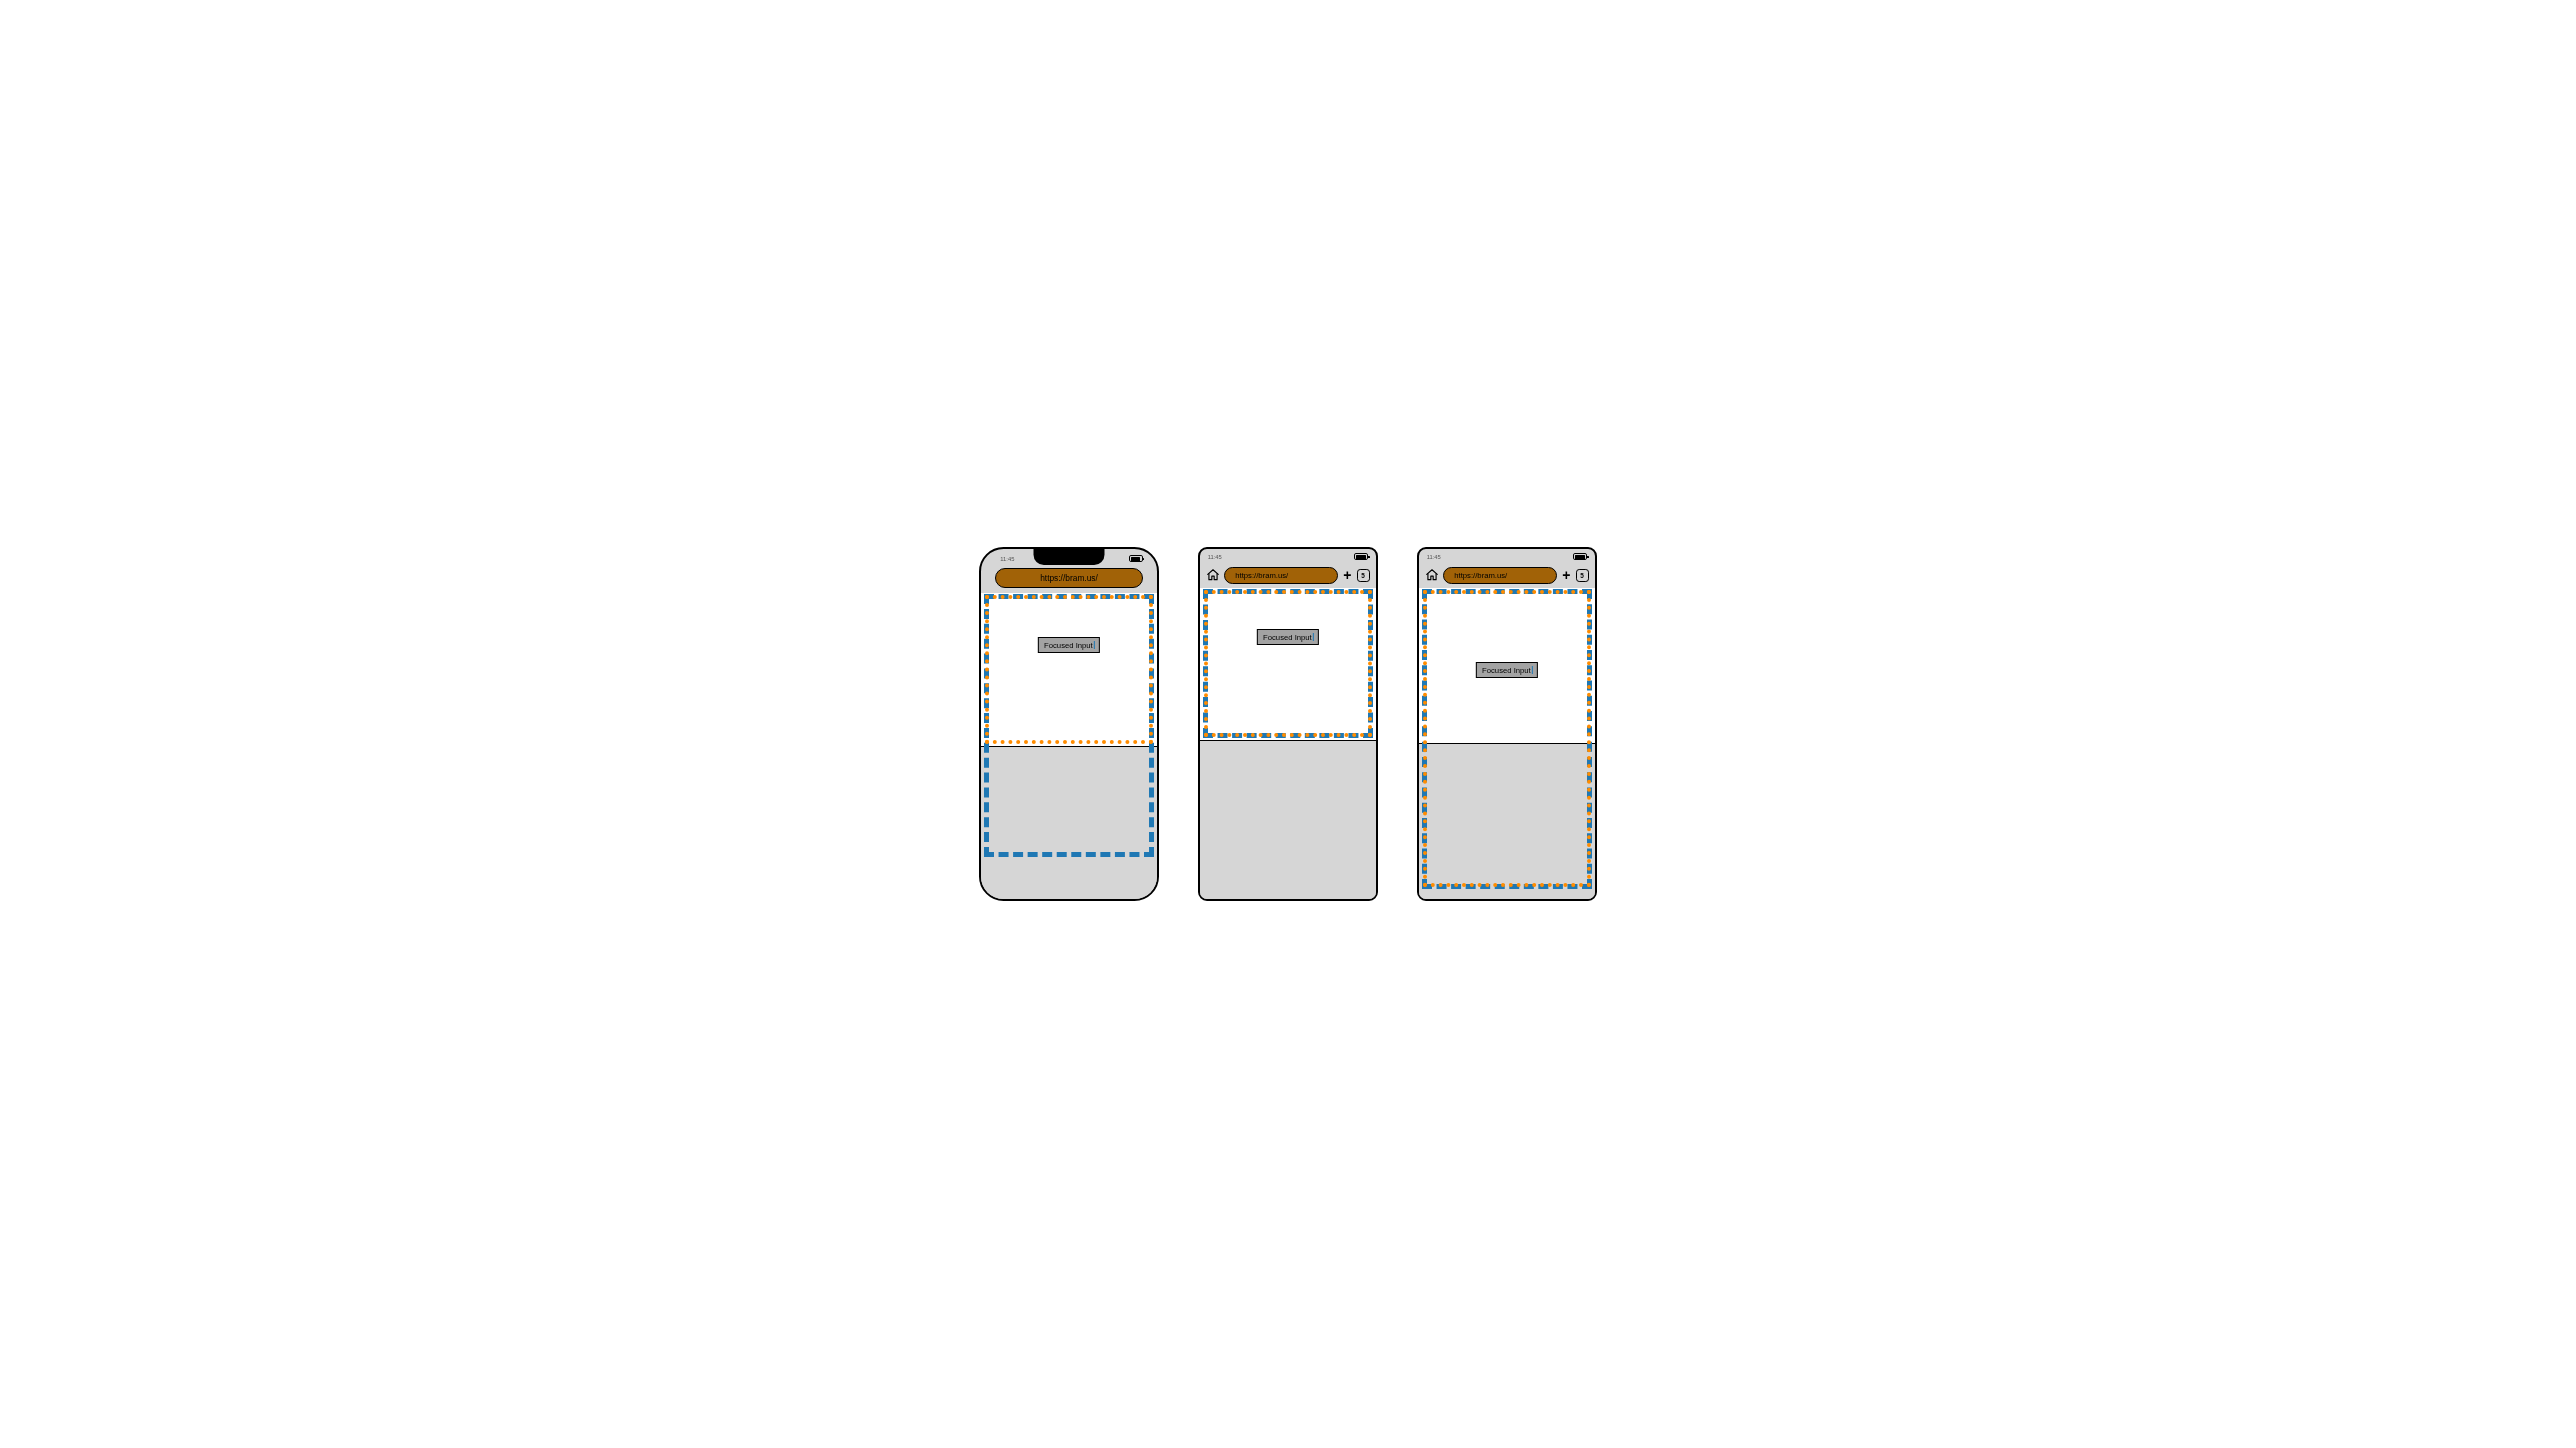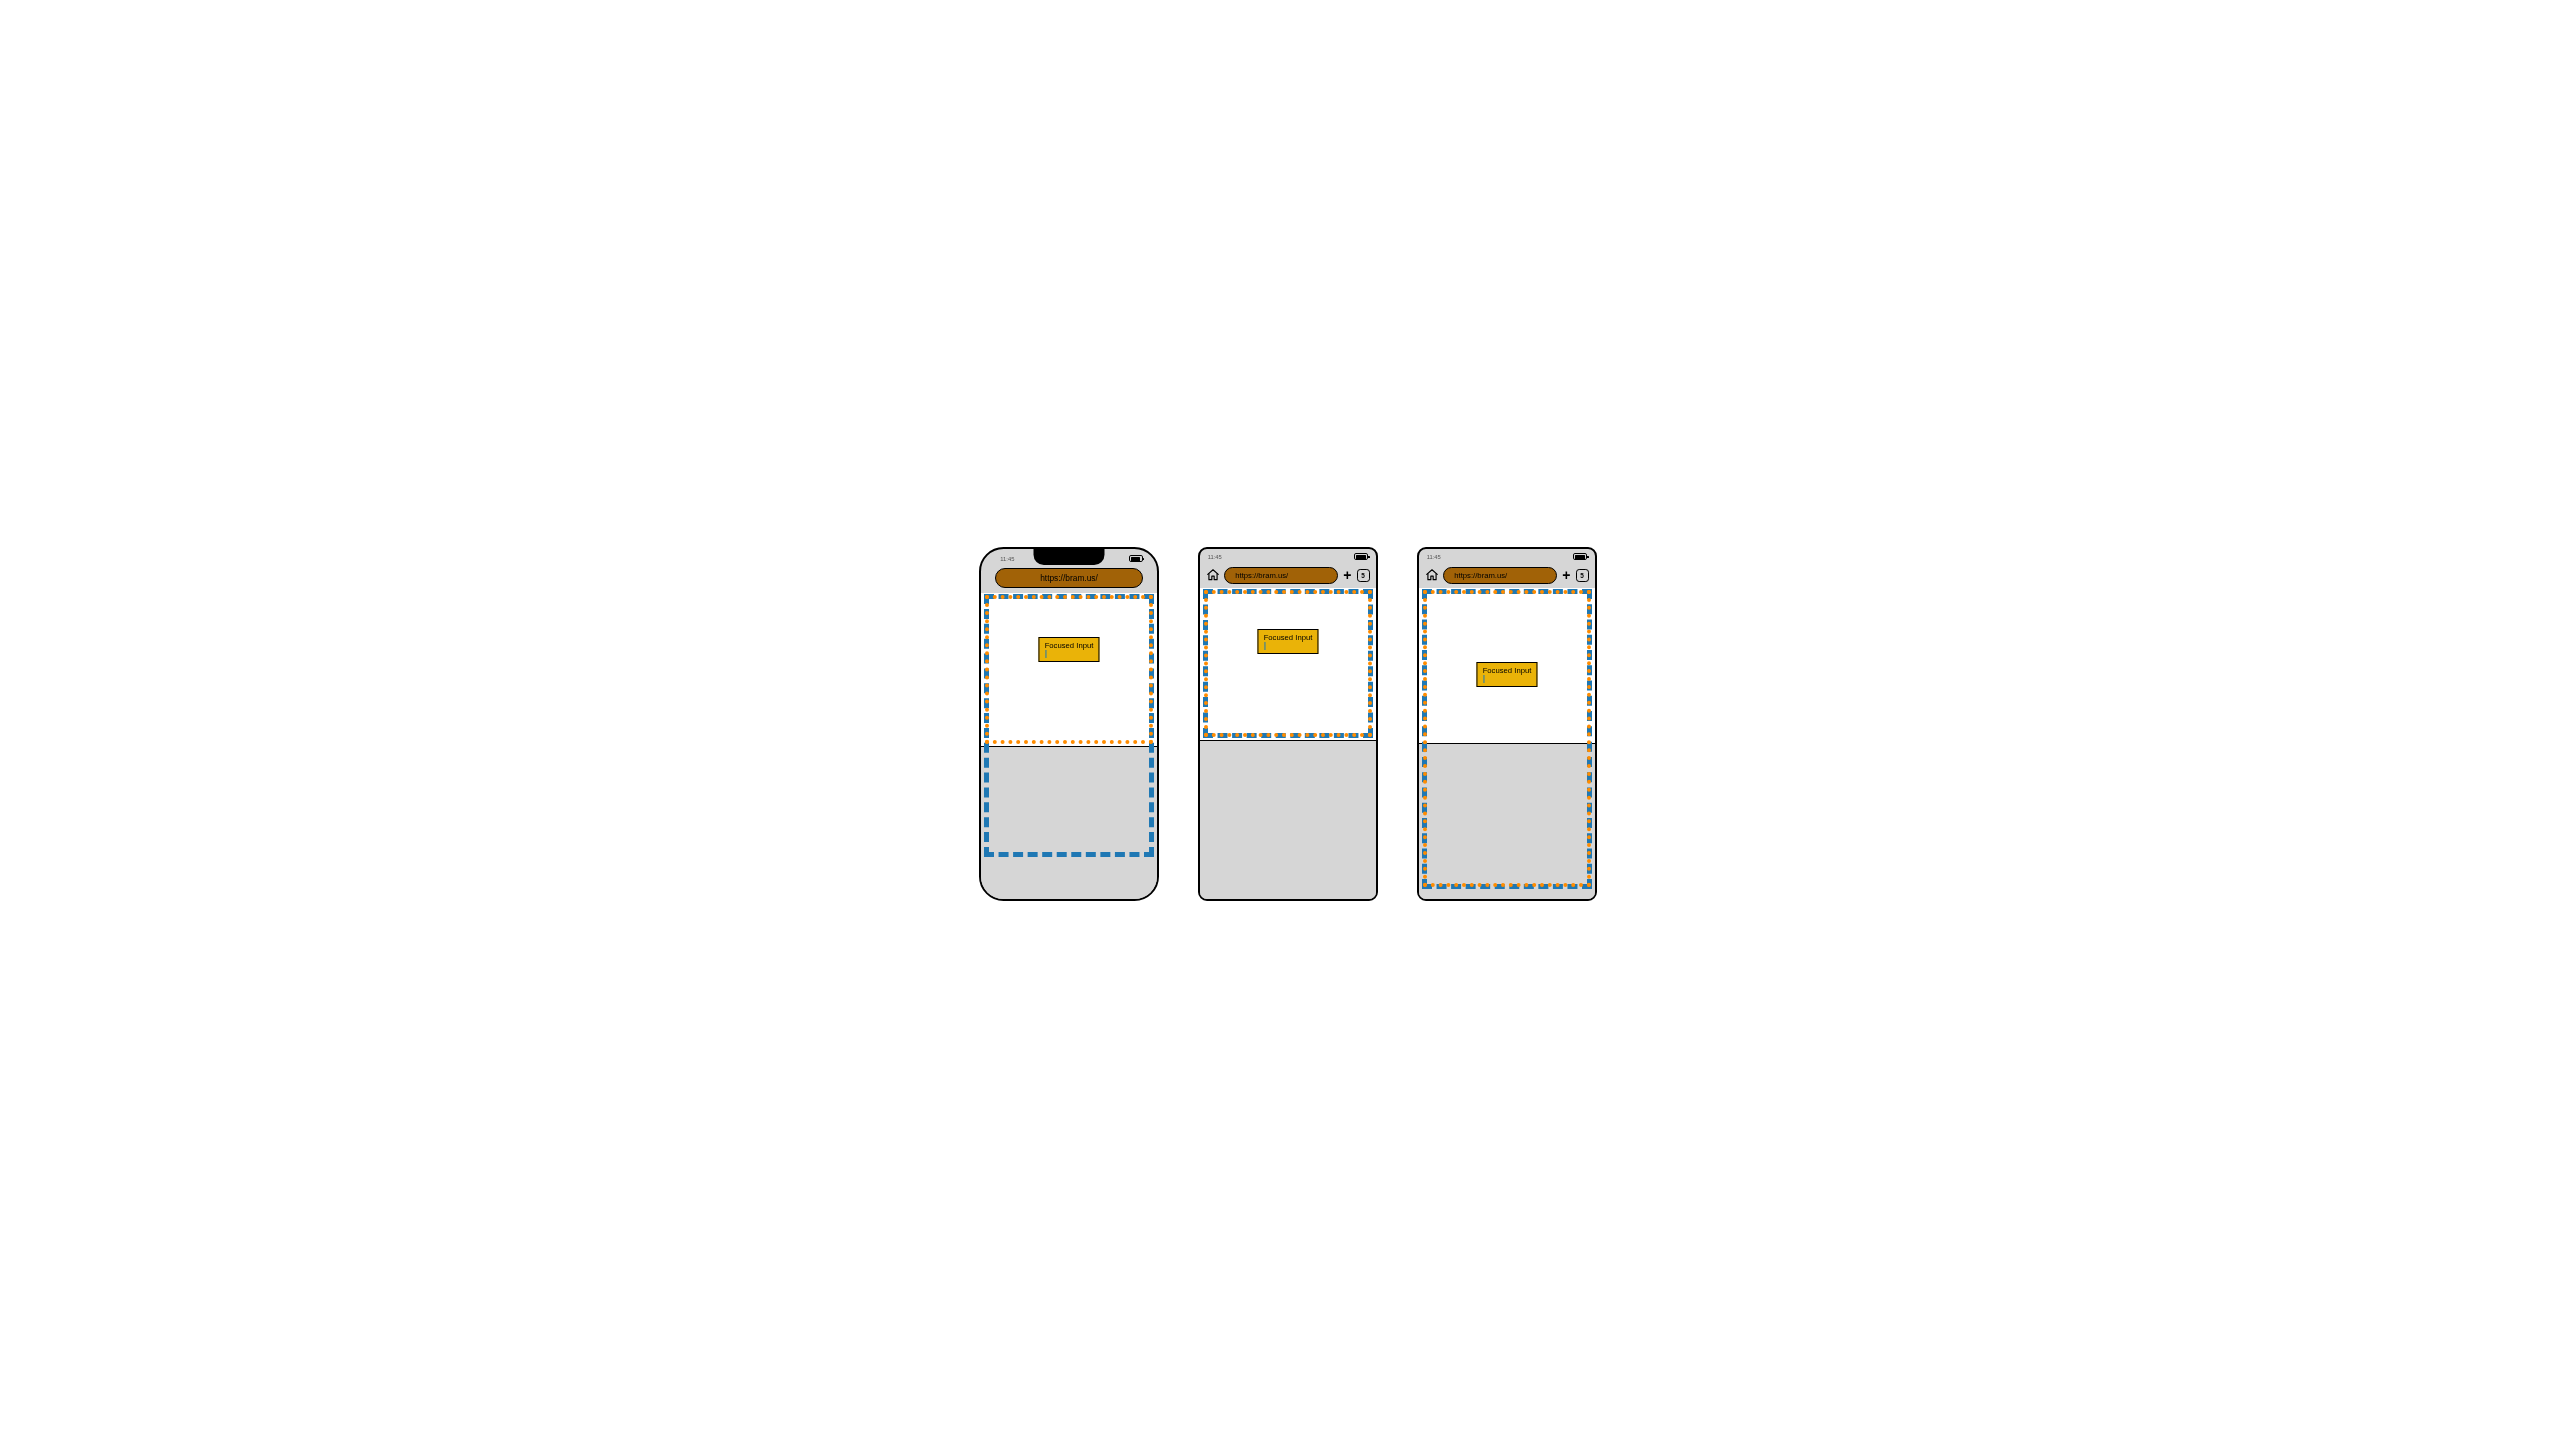--- a/index.html
+++ b/index.html
@@ -150,26 +150,26 @@
     left: 0; right: 0; bottom: 0;
     background: #d6d6d6;
   }
 
   
   .focused-input {
     position: absolute;
     left: 50%;
     transform: translateX(-50%);
     border: 0.6px solid #000;
-    background: #eab308;
+    background: #a3a3a3;
     font-size: 7.7px;
     padding: 2.6px 5.2px;
     display: flex;
+    align-items: center;
     white-space: nowrap;
-    flex-direction: column;
   }
   .caret {
     display: inline-block;
     width: 0.6px;
     height: 8.4px;
     background: #1f78b4;
     margin-left: 0.6px;
   }
 </style>
 </head>

